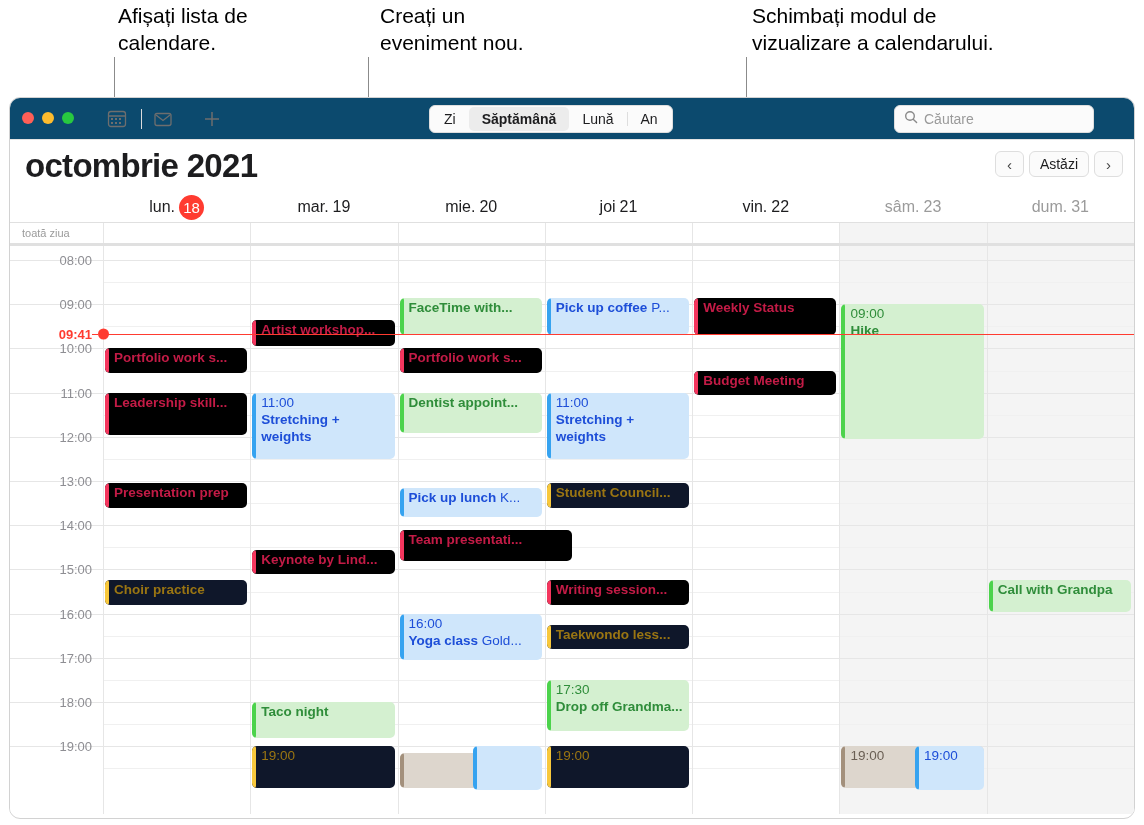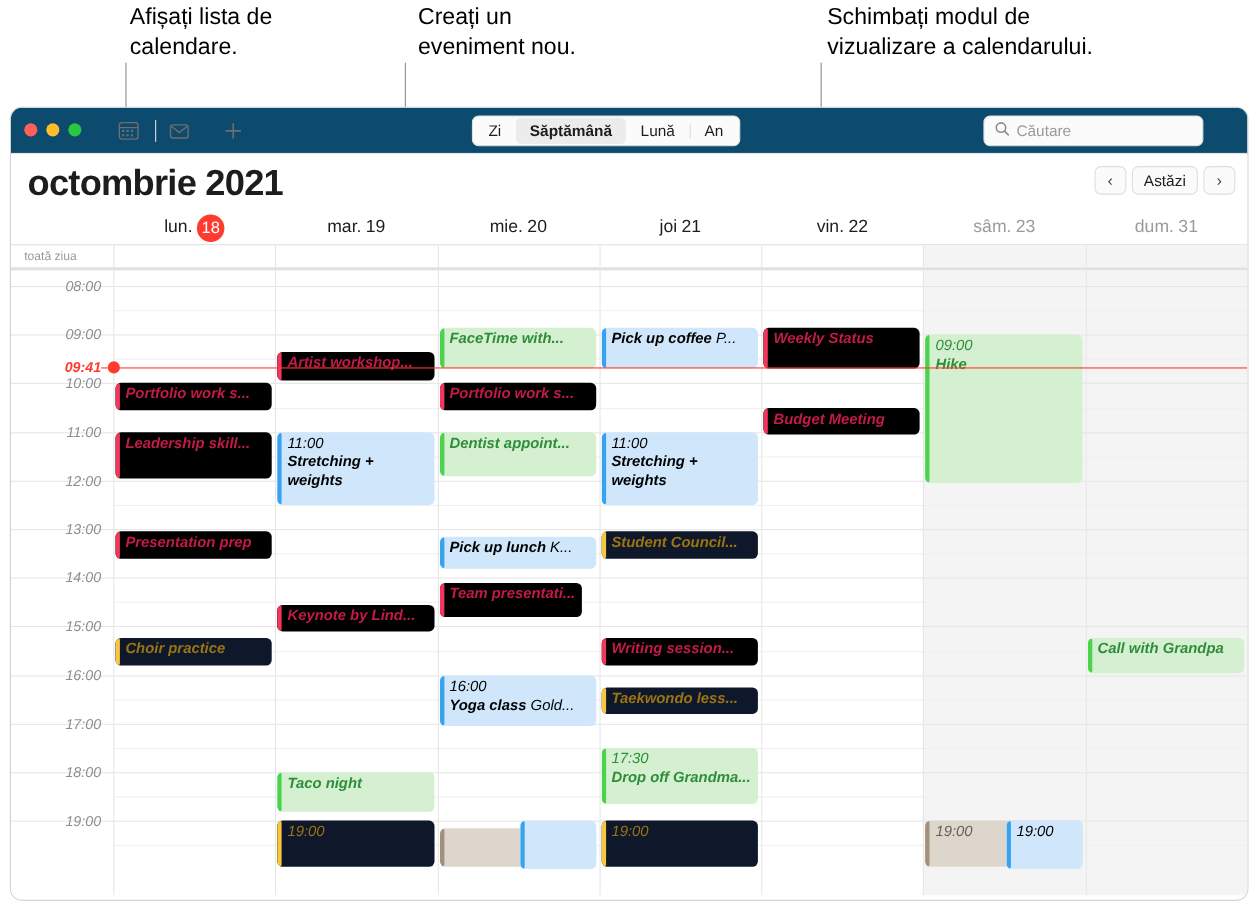--- a/index.html
+++ b/index.html
@@ -135,21 +135,21 @@
   .allday-label {
     width: 93px; flex: none;
     font-size: 11px; color: #9b9b9b;
     display: flex; align-items: center; padding-left: 12px;
   }
   .allday-cell { flex: 1 1 0; border-left: 1px solid #e6e6e6; }
   .allday-cell.weekend { background: #f4f4f4; }
 
   
   .gridwrap { position: relative; height: 568px; overflow: hidden; background: #fff; }
-  .grid { position: relative; width: 100%; height: 100%; font-style: italic; }
+  .grid { position: relative; width: 100%; height: 100%; }
 
   .hourline { position: absolute; left: 0; right: 0; height: 1px; background: #e6e6e6; }
   .hourline.half { left: 93px; background: #f0f0f0; }
   .hourlabel {
     position: absolute; left: 0; width: 82px;
     text-align: right;
     font-size: 13px; color: #8e8e93;
     transform: translateY(-50%);
   }
   .colline { position: absolute; top: 0; bottom: 0; width: 1px; background: #e6e6e6; }
@@ -183,21 +183,21 @@
   }
   .ev .bar { position: absolute; left: 0; top: 0; bottom: 0; width: 4px; border-radius: 2px; }
   .ev .tm { font-weight: 400; display: block; }
   .ev .ttl { display: block; }
   .ev .loc { font-weight: 400; }
   .ev.multiline { white-space: normal; }
 
   
   .c-pink  { background: #000000; color: #c31b46; }
   .c-pink  .bar { background: #f4365e; }
-  .c-blue  { background: #cfe6fb; color: #000000; }
+  .c-blue  { background: #cfe6fb; color: #1d4ed8; }
   .c-blue  .bar { background: #36a3f0; }
   .c-green { background: #d4f0d0; color: #2f8d3a; }
   .c-green .bar { background: #4cd34c; }
   .c-yellow{ background: #0f172a; color: #9a7512; }
   .c-yellow .bar { background: #f8c83c; }
   .c-gray  { background: #ddd6cd; color: #6a5f54; }
   .c-gray  .bar { background: #a3907c; }
 </style>
 </head>
 <body>
@@ -419,21 +419,21 @@
             <span class="ttl">Portfolio work s...</span>
           </div>
           <div class="ev c-blue" style="top: 241.63px; height: 28.94px; left: 389.571px; width: 142.286px;">
             <span class="bar"></span>
             <span class="ttl">Pick up lunch<span class="loc">  K...</span></span>
           </div>
           <div class="ev c-green" style="top: 146.6px; height: 39.99px; left: 389.571px; width: 142.286px;">
             <span class="bar"></span>
             <span class="ttl">Dentist appoint...</span>
           </div>
-          <div class="ev c-pink" style="top: 283.62px; height: 31.15px; left: 389.571px; width: 129px;">
+          <div class="ev c-pink" style="top: 283.62px; height: 31.15px; left: 389.571px; width: 172px;">
             <span class="bar"></span>
             <span class="ttl">Team presentati...</span>
           </div>
           <div class="ev c-blue multiline" style="top: 367.6px; height: 46.62px; left: 389.571px; width: 142.286px;">
             <span class="bar"></span>
             <span class="tm">16:00</span>
             <span class="ttl">Yoga class<span class="loc">  Gold...</span></span>
           </div>
           <div class="ev c-gray" style="top: 506.83px; height: 35.57px; left: 389.571px; width: 142.286px;">
             <span class="bar"></span>

